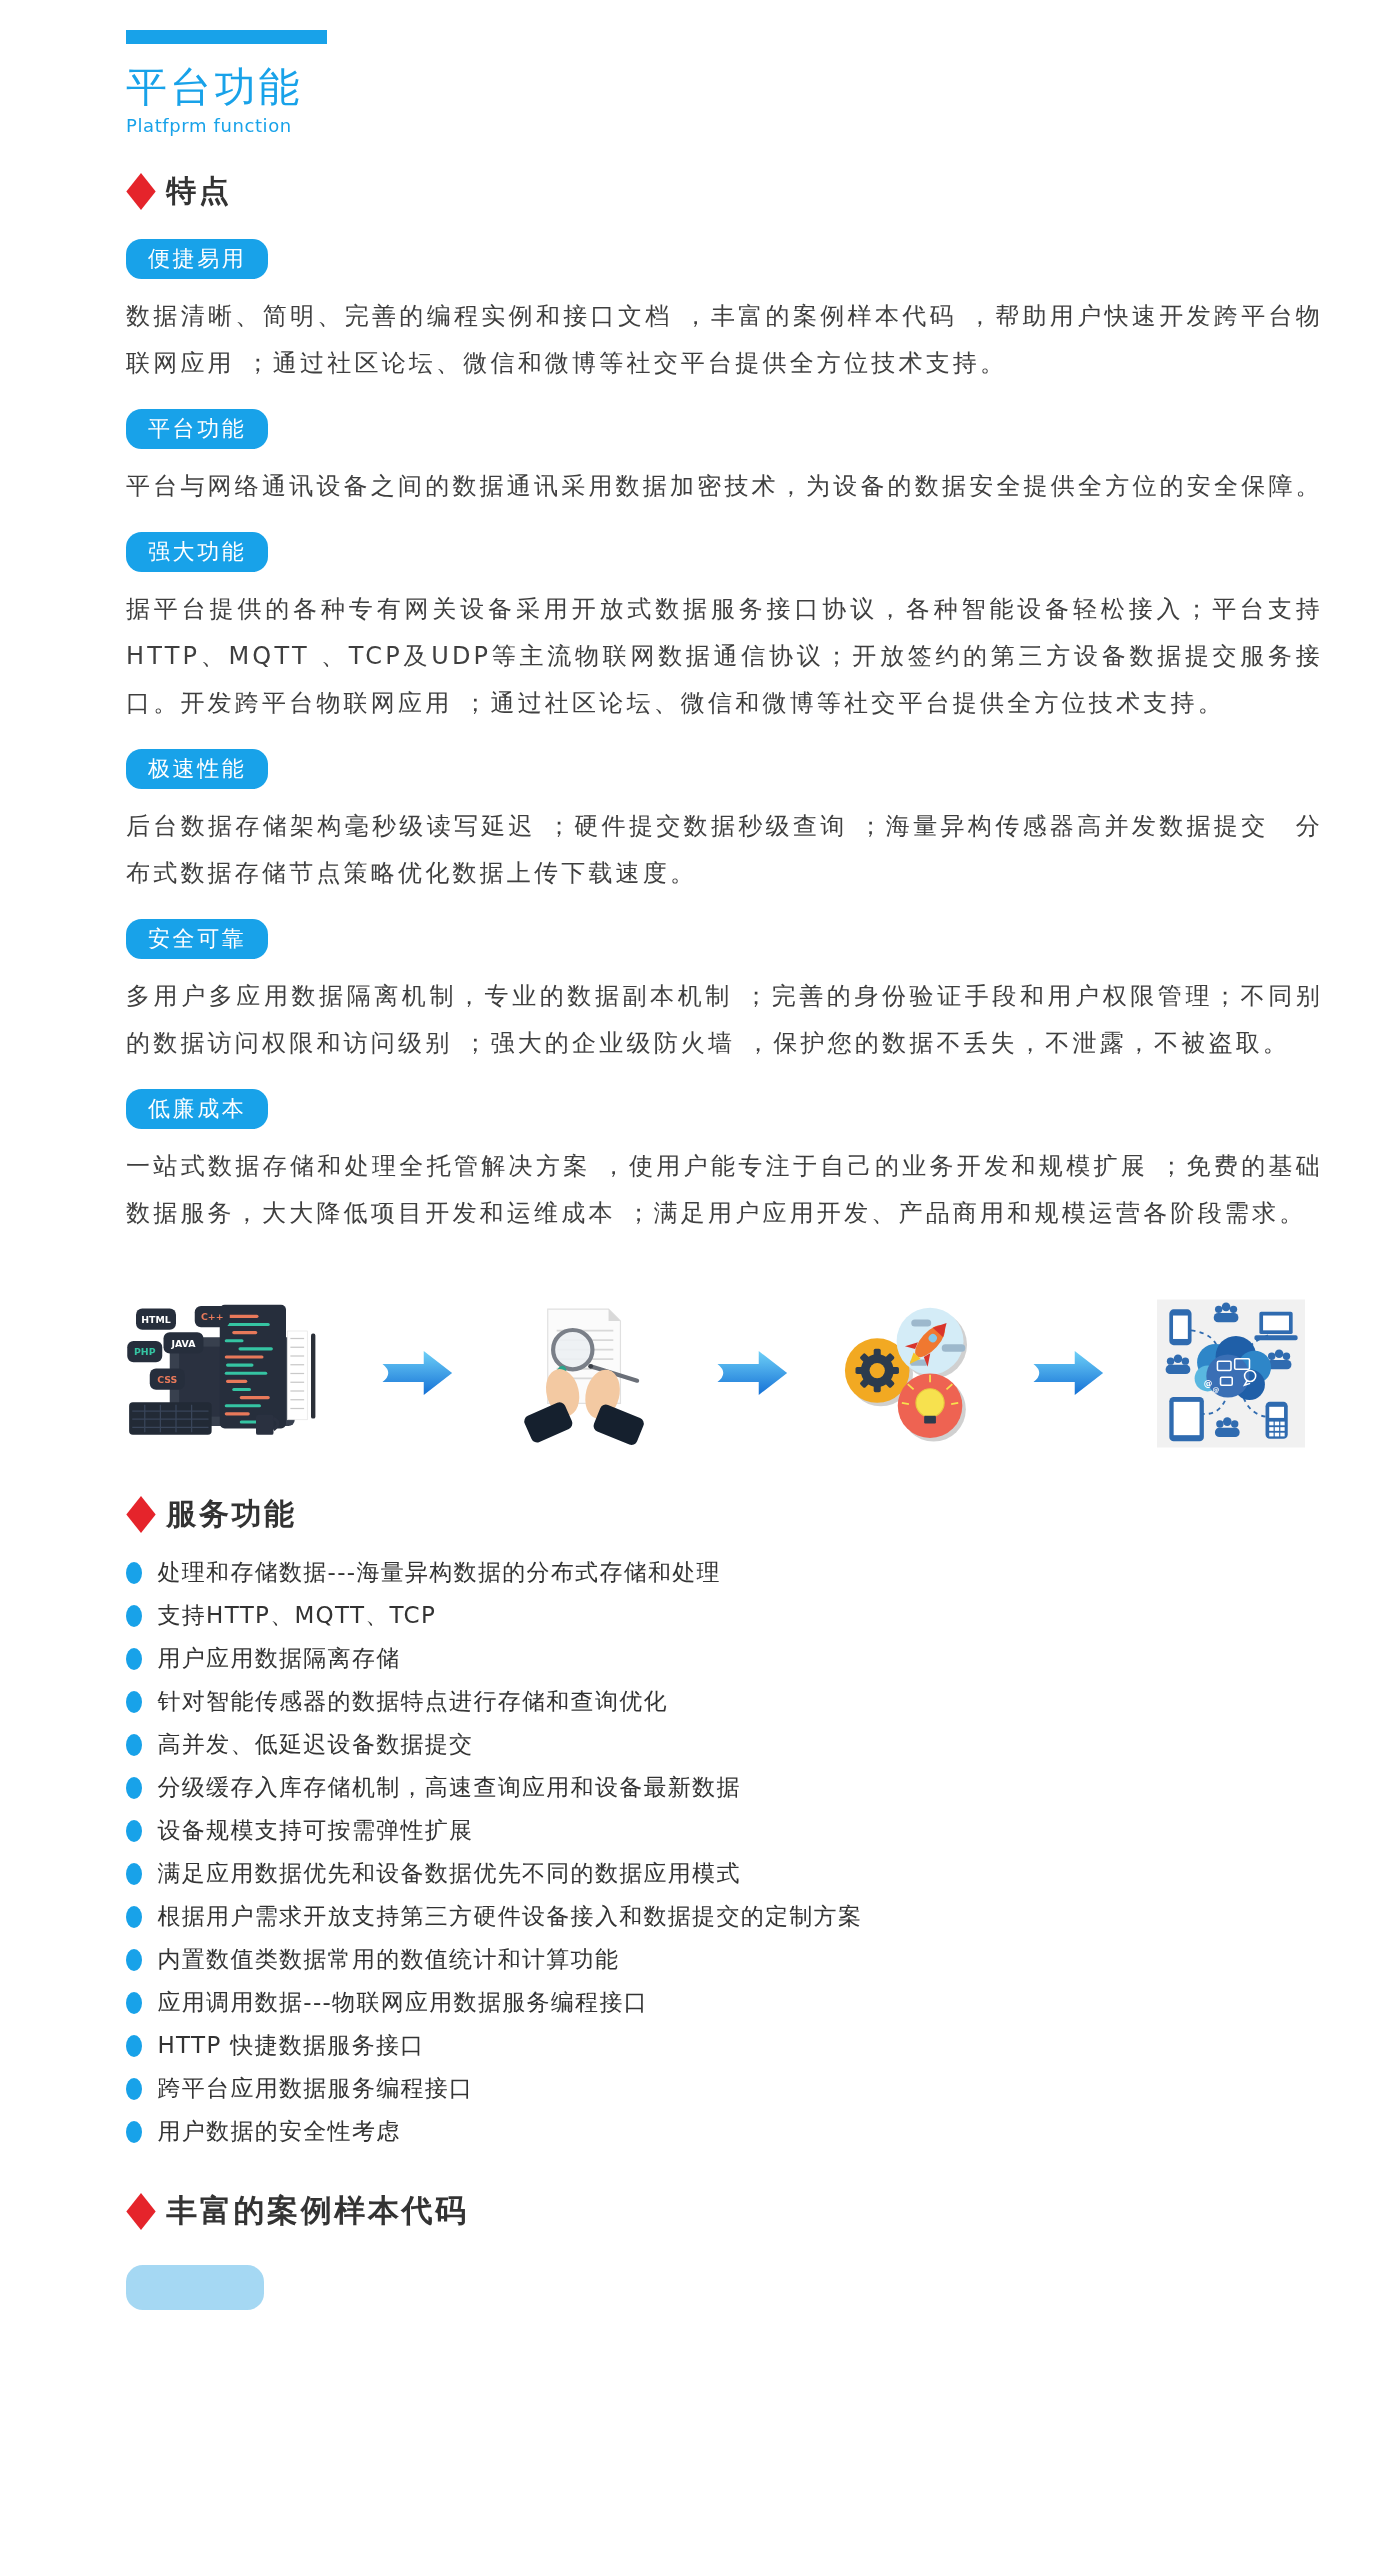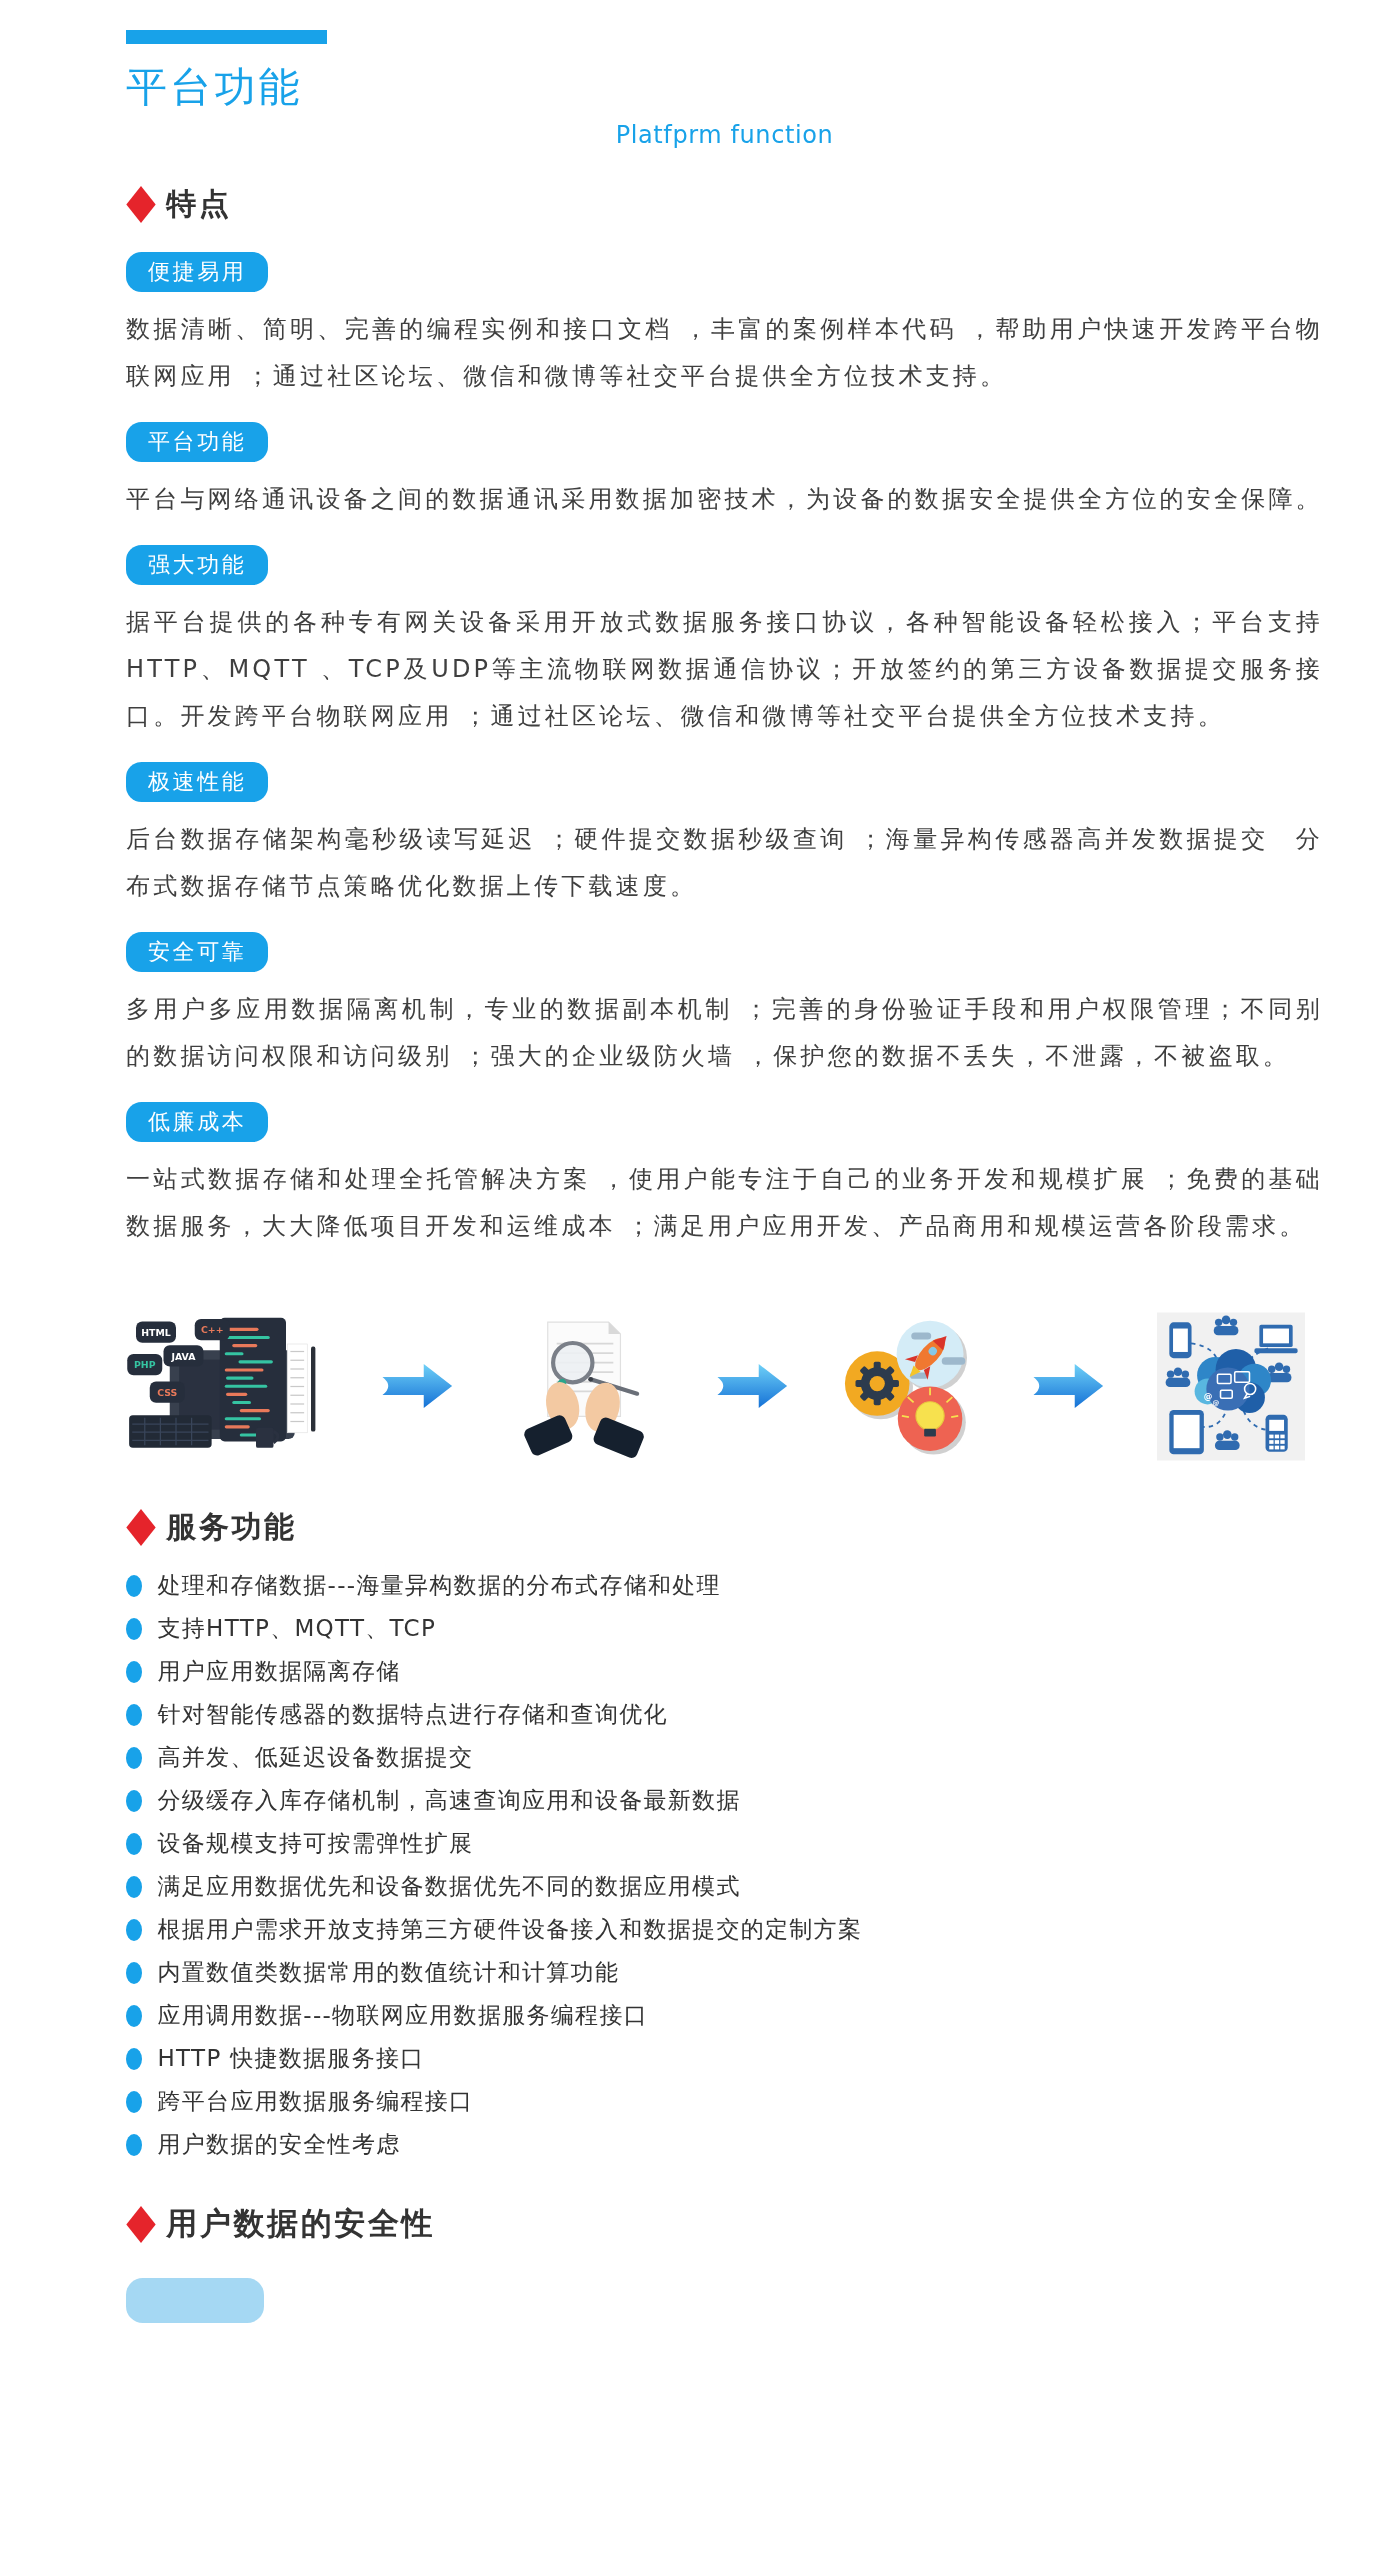--- a/index.html
+++ b/index.html
@@ -2,21 +2,21 @@
 <html style="font-size:10.3px"><head>
 <meta charset="utf-8">
 <style>
   html,body{margin:0;padding:0;background:#ffffff;}
   .page{position:relative;width:1376px;height:2576px;background:#fff;overflow:hidden;
         font-family:"DejaVu Sans","Liberation Sans",sans-serif;}
   .content{margin-left:126px;width:1197px;}
 
   .top-bar{width:201px;height:14px;background:#18a2e9;margin-top:30px;}
   .page-title{margin-top:15.5px;font-size:41px;letter-spacing:3.2px;color:#18a2e9;font-weight:500;}
-  .page-subtitle{margin-top:6px;font-size:24px;color:#18a2e9;letter-spacing:0.6px;text-align:center;}
+  .page-subtitle{margin-top:0;font-size:18px;color:#18a2e9;letter-spacing:0.6px;}
 
   .sec-title{display:flex;align-items:center;gap:10.3px;color:#333;font-weight:600;}
   .sec-title.features{margin-top:35px;font-size:30px;letter-spacing:2.6px;}
   .sec-title.services{margin-top:43px;font-size:30px;letter-spacing:2.6px;}
   .sec-title.security{margin-top:37px;font-size:31px;letter-spacing:2.6px;}
   .diamond-icon{flex:0 0 auto;display:block;}
 
   .feature{margin-top:22px;}
   .feature:first-of-type{margin-top:27px;}
   .badge{display:inline-block;background:#18a2e9;color:#fff;font-size:22px;letter-spacing:2.6px;
@@ -366,20 +366,20 @@
       <li class="bullet">
           <span class="dot"></span>
           <span>用户数据的安全性考虑</span>
         </li>
     </ul>
 
     <div class="sec-title security">
       <svg class="diamond-icon" width="30" height="37" viewBox="0 0 46 58">
           <polygon points="23,0 46,29 23,58 0,29" fill="#e5242b"></polygon>
         </svg>
-      <span>用户数据的安全性</span>
+      <span>丰富的案例样本代码</span>
     </div>
 
     <div class="partial-badge"></div>
 
   </div>
 </div>
 
 
 </body></html>

